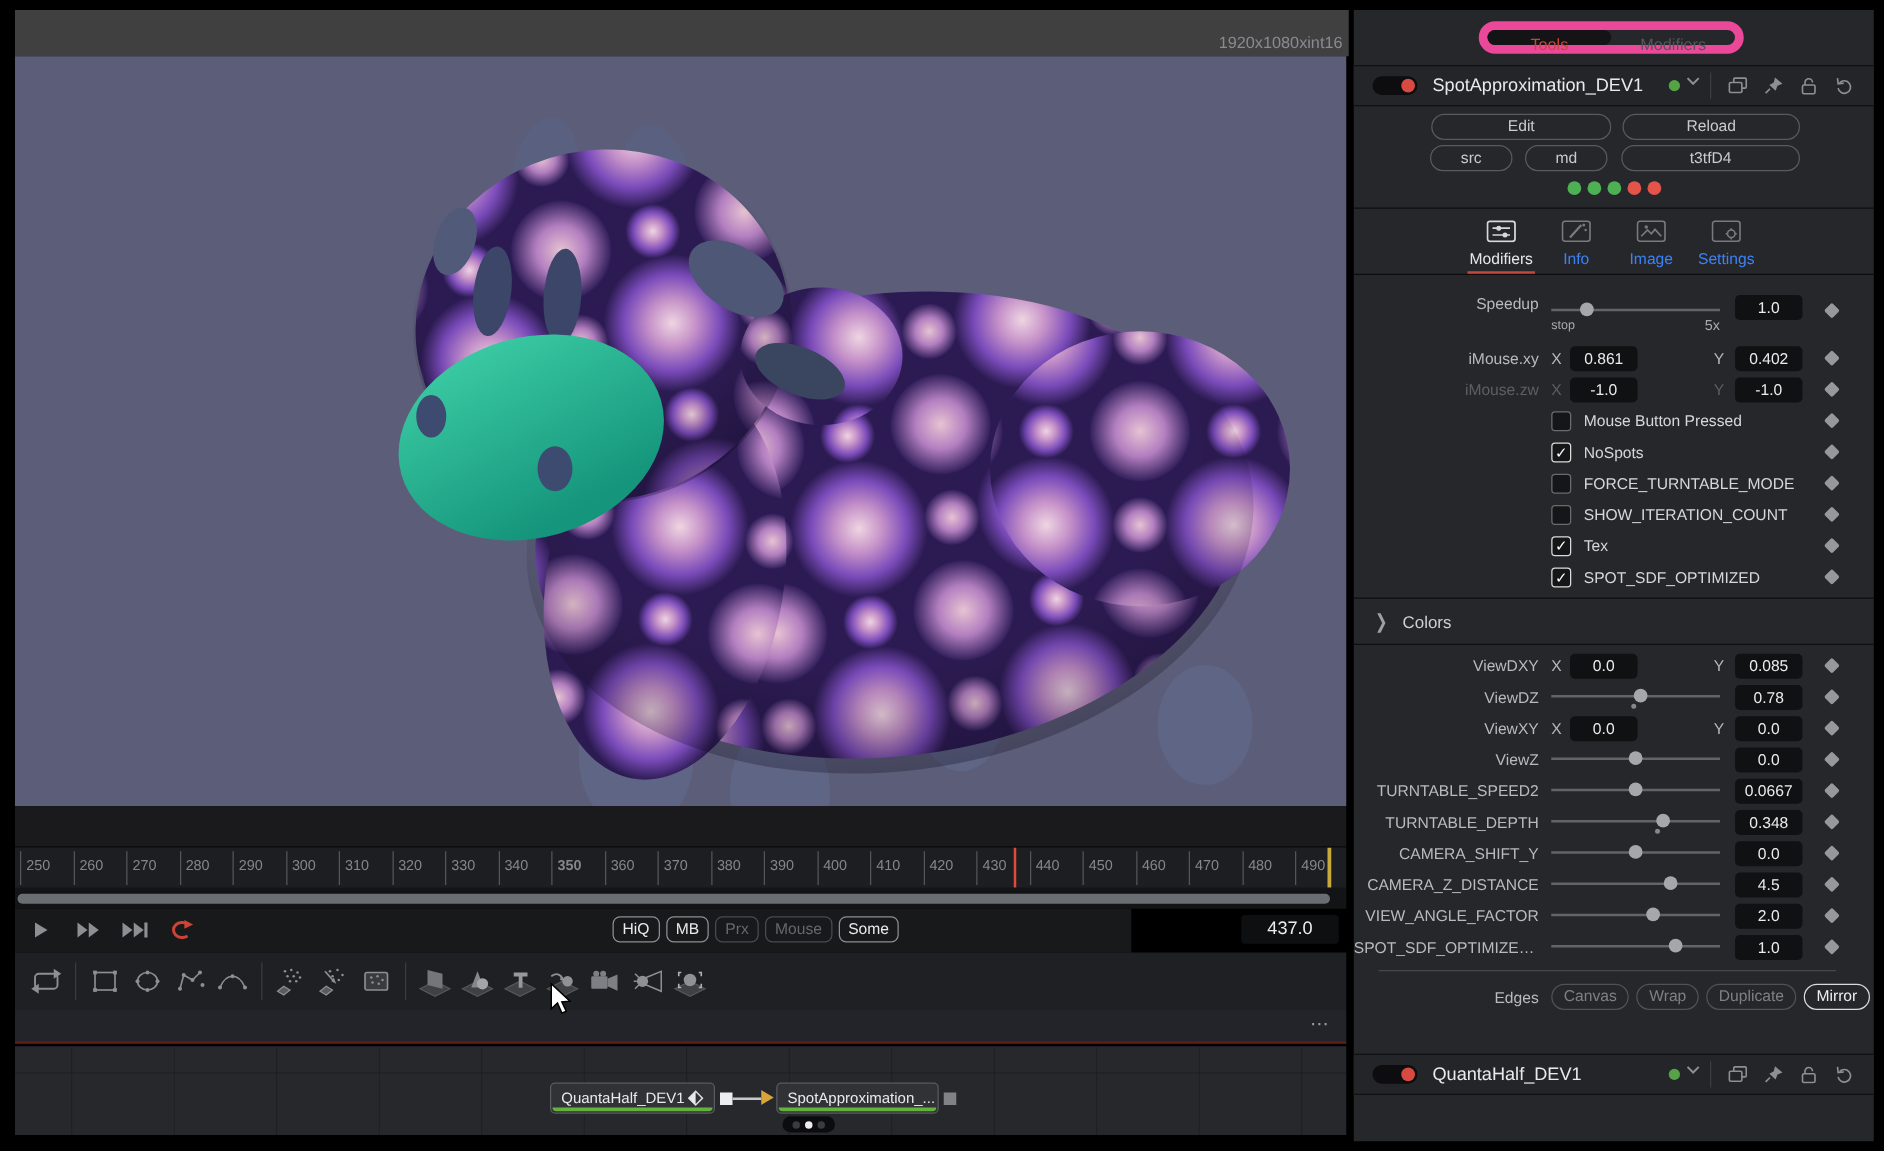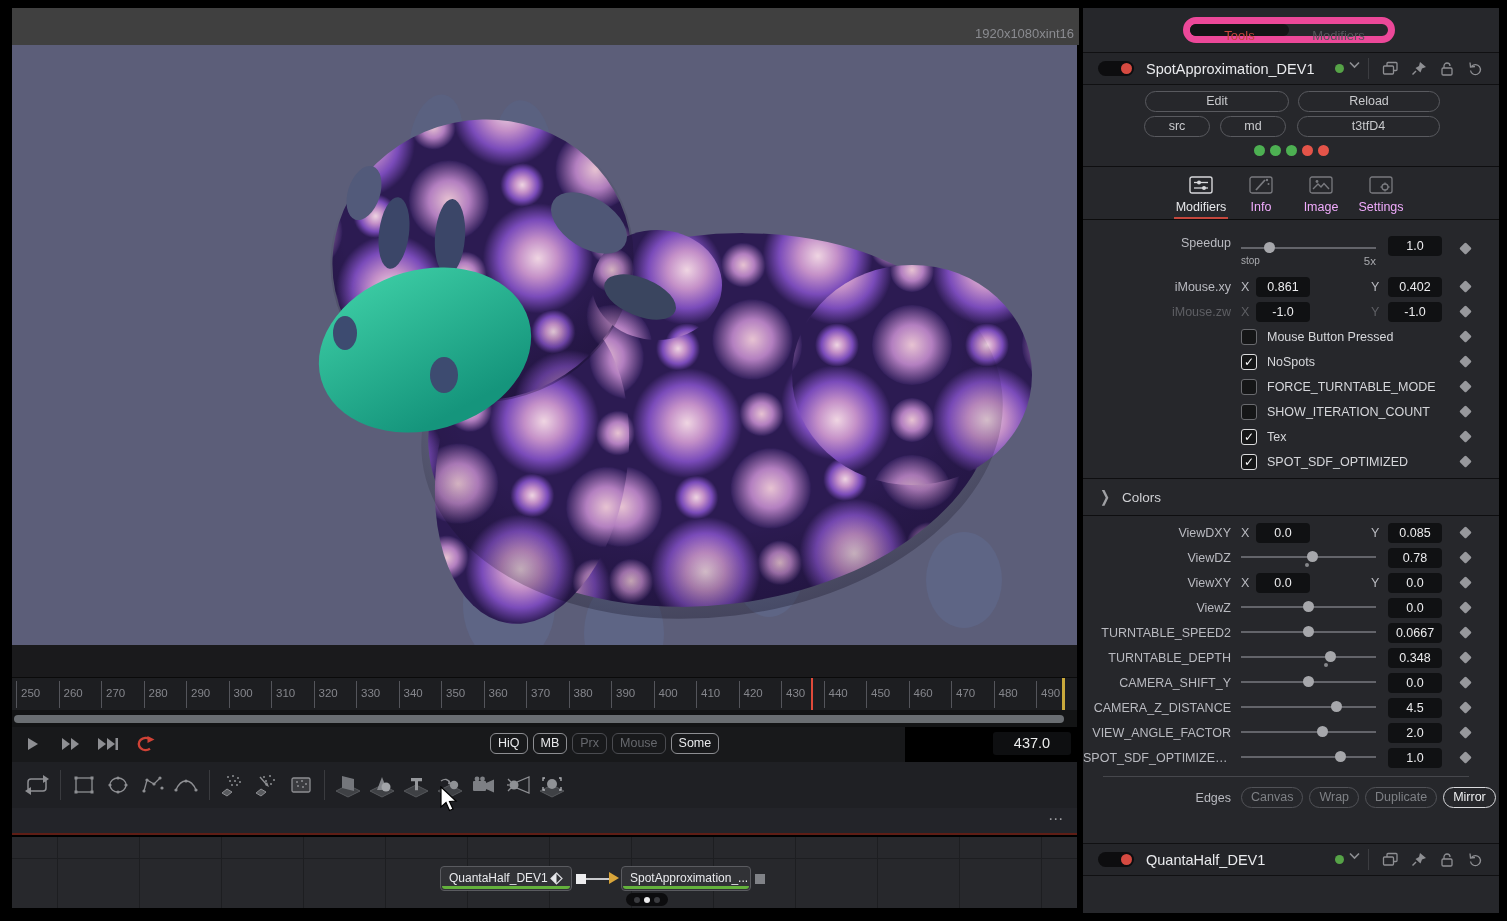--- a/index.html
+++ b/index.html
@@ -55,21 +55,21 @@
   .nchev{position:absolute;left:266px;top:8px;}
   .nsep{position:absolute;left:285px;top:5px;width:1px;height:21px;background:#3c3d41;}
   .nicos{position:absolute;left:299px;top:8px;display:flex;gap:12px;align-items:center;}
   .fbtn{position:absolute;height:21px;border:1px solid #595a5f;border-radius:11px;color:#c9cacd;font-size:12.5px;
         text-align:center;line-height:19px;box-sizing:border-box;}
   .sdots{position:absolute;top:137px;left:171px;display:flex;gap:5px;}
   .sdots i{width:11px;height:11px;border-radius:50%;display:block;}
   .hr1{position:absolute;top:158px;left:0;width:100%;height:1px;background:#0e0e10;}
   .vtabs{position:absolute;top:163px;left:0;width:100%;height:49px;display:flex;justify-content:center;border-bottom:1px solid #0c0c0d;box-sizing:border-box;}
   .vtab{width:60px;text-align:center;position:relative;padding-top:5px;}
-  .vtab .vlabel{display:block;margin-top:3px;font-size:12.5px;color:#f0abfc;}
+  .vtab .vlabel{display:block;margin-top:3px;font-size:12.5px;color:#3b82f6;}
   .vtab.active .vlabel{color:#e6e7ea;}
   .vtab.active::after{content:"";position:absolute;bottom:0;left:3px;right:3px;height:2px;background:#c4473d;}
   #params{position:absolute;top:226px;left:0;width:100%;}
   .prow{height:25px;display:flex;align-items:center;position:relative;}
   .prow.speedup{height:40px;align-items:flex-start;padding-top:2px;box-sizing:border-box;}
   .plabel{width:148px;flex:none;text-align:right;padding-right:10px;color:#b9bac0;font-size:12.5px;white-space:nowrap;overflow:hidden;text-overflow:ellipsis;}
   .dis .plabel,.dis .paxis{color:#5e5f64;}
   .ptrack{position:relative;width:135px;height:25px;flex:none;}
   .tline{position:absolute;left:0;right:0;top:11px;height:2px;background:#63646a;}
   .thandle{position:absolute;top:6px;width:11px;height:11px;border-radius:50%;background:#a6a7ab;}
@@ -192,21 +192,21 @@
       <span class="ticklabel" style="left: 221.5px;">300</span>
       <div class="tickline" style="left: 259px;"></div>
       <span class="ticklabel" style="left: 264px;">310</span>
       <div class="tickline" style="left: 301.5px;"></div>
       <span class="ticklabel" style="left: 306.5px;">320</span>
       <div class="tickline" style="left: 344px;"></div>
       <span class="ticklabel" style="left: 349px;">330</span>
       <div class="tickline" style="left: 386.5px;"></div>
       <span class="ticklabel" style="left: 391.5px;">340</span>
       <div class="tickline" style="left: 429px;"></div>
-      <span class="ticklabel" style="left: 434px;">350</span>
+      <span class="ticklabel" style="left: 434px; font-weight: bold;">350</span>
       <div class="tickline" style="left: 471.5px;"></div>
       <span class="ticklabel" style="left: 476.5px;">360</span>
       <div class="tickline" style="left: 514px;"></div>
       <span class="ticklabel" style="left: 519px;">370</span>
       <div class="tickline" style="left: 556.5px;"></div>
       <span class="ticklabel" style="left: 561.5px;">380</span>
       <div class="tickline" style="left: 599px;"></div>
       <span class="ticklabel" style="left: 604px;">390</span>
       <div class="tickline" style="left: 641.5px;"></div>
       <span class="ticklabel" style="left: 646.5px;">400</span>

